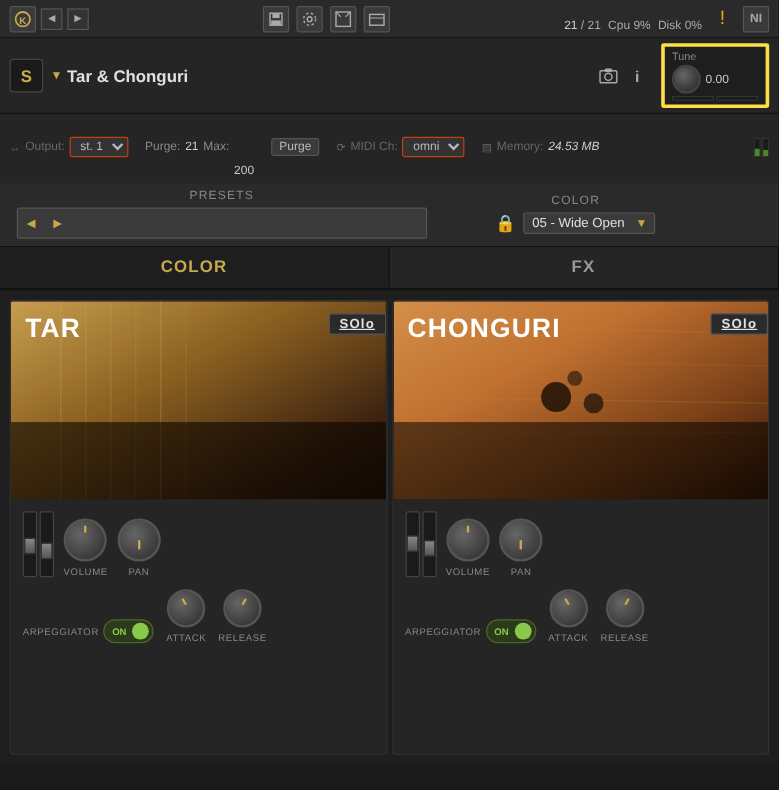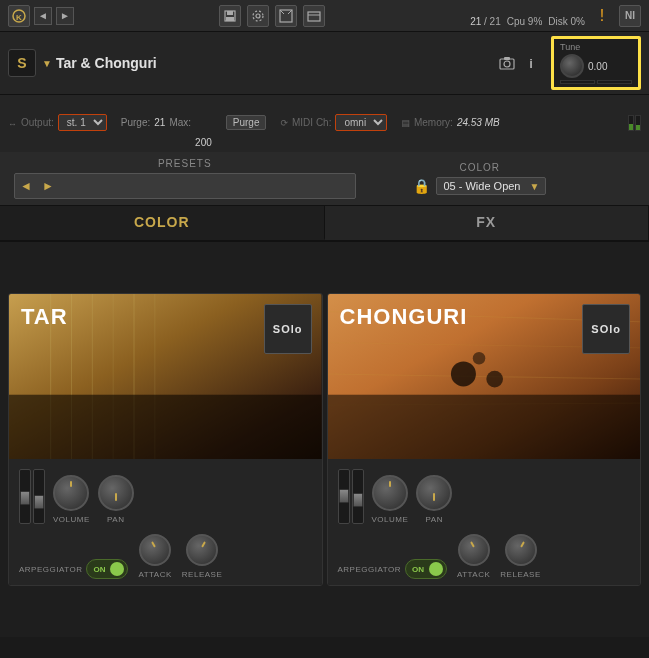--- a/index.html
+++ b/index.html
@@ -202,21 +202,20 @@
     }
     .tab:first-child { color: #c8a84b; }
 
     
     .main-content {
       background: #1e1e1e;
       display: flex;
       gap: 4px;
       padding: 8px;
       height: 395px;
-      align-items: center;
     }
 
     
     .instrument-panel {
       flex: 1;
       background: #1a1a1a;
       border-radius: 3px;
       overflow: hidden;
       display: flex;
       flex-direction: column;
@@ -235,30 +234,31 @@
       left: 12px;
       font-size: 22px;
       font-weight: bold;
       color: #fff;
       letter-spacing: 1px;
     }
 
     .solo-btn {
       position: absolute;
       top: 10px;
-      right: 10px;
+      right: 0;
       background: #2a2a2a;
       border: 1px solid #555;
       color: #e0e0e0;
       font-size: 11px;
       font-weight: bold;
-      padding: 18px 8px;
+      padding: 2px 8px;
       cursor: pointer;
       letter-spacing: 1px;
       border-radius: 2px;
+      text-decoration: underline;
     }
 
     
     .controls-area {
       background: #252525;
       padding: 10px 10px 6px;
       flex: 1;
     }
 
     .fader-track {

